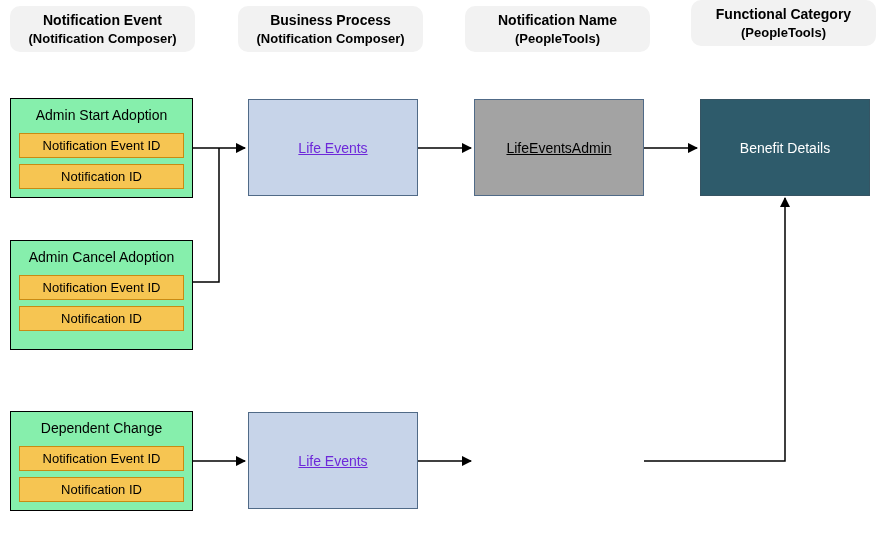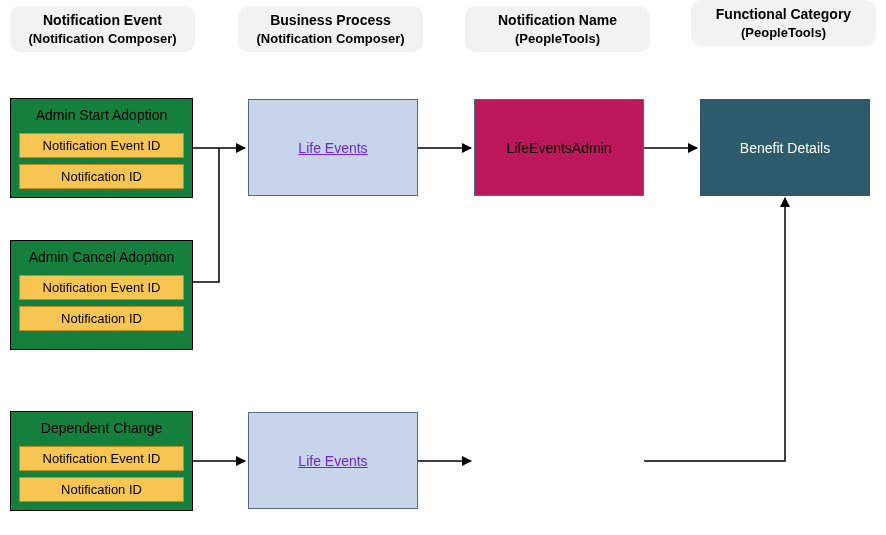--- a/index.html
+++ b/index.html
@@ -34,21 +34,21 @@
     color: #000;
   }
   .header .sub {
     font-size: 13px;
     font-weight: bold;
     color: #000;
     margin-top: 2px;
   }
   .event-box {
     position: absolute;
-    background: #15803d;
+    background: #86efac;
     border: 1px solid #000;
     box-sizing: border-box;
   }
   .event-title {
     font-size: 14px;
     text-align: center;
     margin: 8px 4px 10px 4px;
     color: #000;
   }
   .chip {
@@ -66,21 +66,21 @@
     border: 1px solid #506a87;
     box-sizing: border-box;
     display: flex;
     align-items: center;
     justify-content: center;
     text-align: center;
     font-size: 14px;
     padding: 4px;
   }
   .block.bp   { background: #c7d4e9; color: #6d28d9; text-decoration: underline; }
-  .block.name { background: #be185d; color: #000; }
+  .block.name { background: #a3a3a3; color: #000; text-decoration: underline; }
   .block.cat  { background: #2e5b6b; color: #fff; border-color: #365463; justify-content: center; }
 </style>
 </head>
 <body>
 
 <div class="stage">
 
   <svg class="wires" viewBox="0 0 886 535">
     <defs>
       <marker id="arrow" viewBox="0 0 10 10" refX="9" refY="5" markerWidth="7" markerHeight="7" orient="auto-start-reverse">

